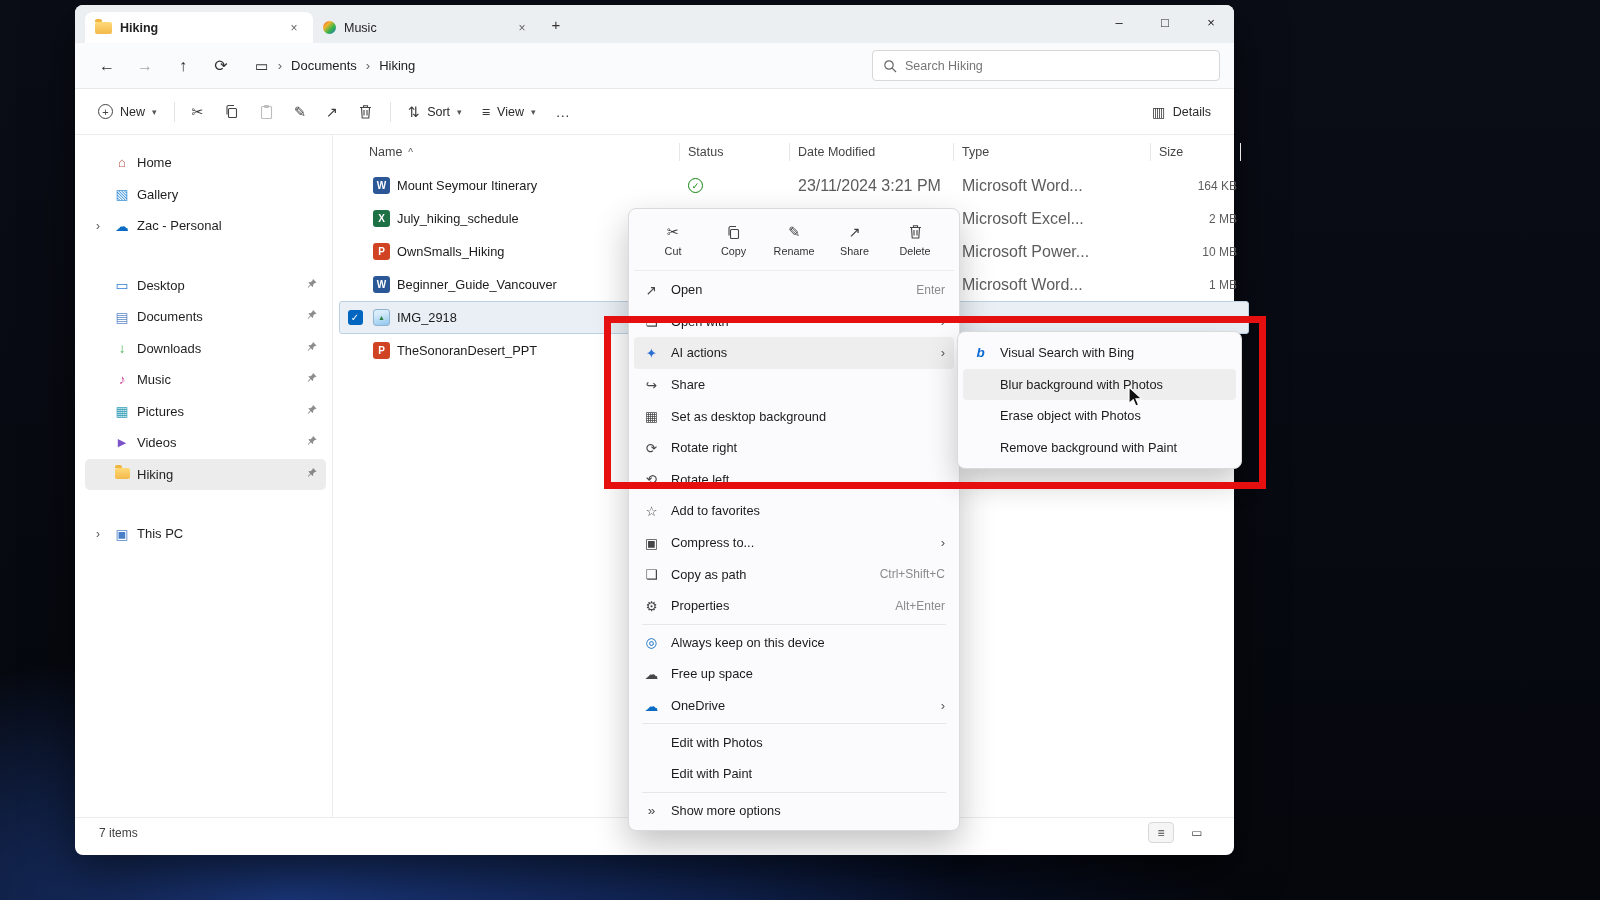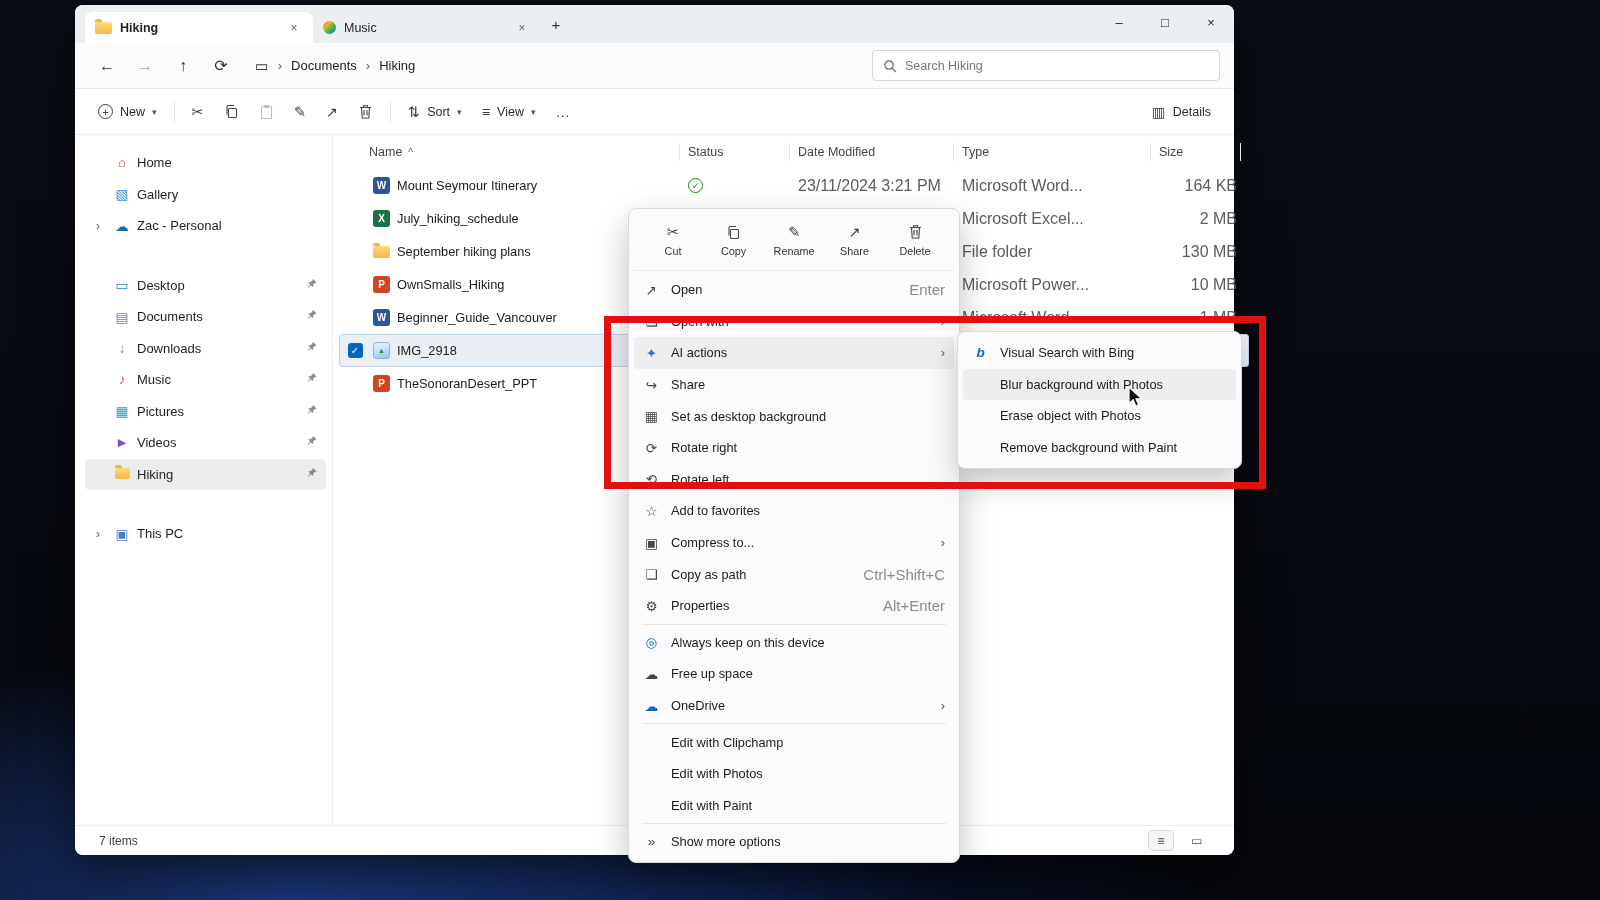--- a/index.html
+++ b/index.html
@@ -51,43 +51,43 @@
   .fhead .hc{padding-left:8px;height:18px;display:flex;align-items:center;gap:6px}
   .fhead .hc+.hc{border-left:1px solid #e7e7e7}
   .fhead .hc.first{padding-left:30px}
   .sortmark{font-size:10px;color:#555}
   .frow{display:grid;grid-template-columns:340px 110px 164px 197px 90px 1fr;height:33px;align-items:center;font-size:12.8px;border:1px solid transparent;border-radius:3px}
   .frow.sel{background:#e9eff5;border-color:#bcd2e4}
   .fname{display:flex;align-items:center;gap:7px;padding-left:4px;color:#1b1b1b}
   .cbslot{width:22px;flex:none;display:flex;align-items:center;justify-content:center}
   .cb{width:15px;height:15px;border-radius:3px;background:#0266c0;color:#fff;font-size:10px;display:flex;align-items:center;justify-content:center}
   .meta{color:#5c5c5c;padding-left:8px;font-size:16px;white-space:nowrap;overflow:hidden}
-  .msize{text-align:right;padding-right:4px;color:#5c5c5c;font-size:16px}
+  .msize{text-align:right;padding-right:4px;color:#5c5c5c;font-size:12px}
   .sync{width:15px;height:15px;border:1.3px solid #128712;border-radius:50%;color:#128712;font-size:9px;display:flex;align-items:center;justify-content:center;margin-left:8px}
   
   .ft{width:17px;height:17px;border-radius:3px;display:flex;align-items:center;justify-content:center;color:#fff;font-weight:700;font-size:10px;flex:none}
   .ft-word{background:#2b5797}.ft-excel{background:#1e7145}.ft-ppt{background:#d04423}
   .ft-img{background:linear-gradient(165deg,#d8ecfa 25%,#8fc7ee);border:1px solid #8fb4d2;color:#2f7d3f;font-size:7px;font-weight:400}
   .icon-folder{position:relative;width:17px;height:12px;background:linear-gradient(#ffd978,#f3b94a);border-radius:2px;display:inline-block;flex:none}
   .icon-folder::before{content:"";position:absolute;top:-3px;left:0;width:7px;height:3px;background:#efb53e;border-radius:2px 2px 0 0}
   
-  .statusbar{position:absolute;left:0;right:0;bottom:0;height:30px;background:#fff;border-top:1px solid #ececec;border-radius:0 0 8px 8px;display:flex;align-items:center;padding:0 24px;font-size:12px;color:#3f3f3f}
+  .statusbar{position:absolute;left:0;right:0;bottom:8px;height:30px;background:#fff;border-top:1px solid #ececec;border-radius:0 0 8px 8px;display:flex;align-items:center;padding:0 24px;font-size:12px;color:#3f3f3f}
   .sb-btns{margin-left:auto;display:flex;gap:10px}
   .sb-btn{width:26px;height:21px;border:1px solid #d8d8d8;border-radius:4px;display:flex;align-items:center;justify-content:center;font-size:12px;color:#444;background:#f5f5f5}
   .sb-btn.plain{border-color:transparent;background:transparent}
   
   .cmenu{position:absolute;left:628px;top:208px;width:332px;background:#fbfbfd;border:1px solid #dadada;border-radius:8px;
     box-shadow:0 14px 34px rgba(0,0,0,.24);z-index:50;padding:4px 5px}
   .qrow{display:flex;justify-content:space-between;padding:2px 12px 5px;border-bottom:1px solid #ececec;margin-bottom:3px}
   .qa{width:54px;height:50px;display:flex;flex-direction:column;align-items:center;justify-content:center;gap:4px;font-size:10.8px;color:#333;border-radius:5px}
   .qa .qico{height:17px;display:flex;align-items:center;justify-content:center;font-size:14.5px;color:#3b3b3b}
   .mi{height:31.6px;display:flex;align-items:center;gap:11px;padding:0 9px;border-radius:4px;font-size:12.8px;color:#1b1b1b}
   .mi.hl{background:#eeeeee}
   .mi-ico{width:17px;text-align:center;color:#464646;font-size:13.5px;flex:none}
-  .mi-short{margin-left:auto;color:#8b8b8b;font-size:15px}
+  .mi-short{margin-left:auto;color:#8b8b8b;font-size:12px}
   .mi-arrow{margin-left:auto;color:#555;font-size:13px}
   .msep{height:1px;background:#e6e6e6;margin:2px 8px}
   .ic-blue{color:#0a6cc4}
   .chip{width:14px;height:14px;border-radius:3px;flex:none}
   .chip-photos{background:linear-gradient(135deg,#e7415a,#f7b32b 35%,#27a348 68%,#1573d6)}
   .chip-paint{border-radius:50%;background:linear-gradient(135deg,#ef4136,#f7b32b 30%,#39b54a 62%,#1b75bc)}
   .chip-copilot{border-radius:50%;background:linear-gradient(135deg,#ffb36b,#ef5ea8 45%,#7b6cf0 75%,#4cc2ff)}
   .chip-clipchamp{border-radius:50%;background:linear-gradient(135deg,#b14bf4,#ee5396 55%,#40c4f4)}
   .chip-bing{background:none;width:15px;color:#0b69d4;font-weight:800;font-style:italic;font-size:13.5px;text-align:center;line-height:14px}
   
@@ -322,32 +322,20 @@
           </div>
         <div></div>
         <div class="meta"></div>
         <div class="meta">Microsoft Excel...</div>
         <div class="msize">2 MB</div>
           <div></div>
       </div>
       <div class="frow">
         <div class="fname">
             <span class="cbslot"></span>
-            <span class="icon-folder"></span>
-            <span>September hiking plans</span>
-          </div>
-        <div></div>
-        <div class="meta"></div>
-        <div class="meta">File folder</div>
-        <div class="msize">130 MB</div>
-          <div></div>
-      </div>
-      <div class="frow">
-        <div class="fname">
-            <span class="cbslot"></span>
             <span class="ft ft-ppt">P</span>
             <span>OwnSmalls_Hiking</span>
           </div>
         <div></div>
         <div class="meta"></div>
         <div class="meta">Microsoft Power...</div>
         <div class="msize">10 MB</div>
           <div></div>
       </div>
       <div class="frow">
@@ -496,24 +484,20 @@
     <span class="mi-ico">☁</span>
     <span>Free up space</span>
   </div>
   <div class="mi">
     <span class="mi-ico ic-blue">☁</span>
     <span>OneDrive</span>
     <span class="mi-arrow">›</span>
   </div>
   <div class="msep"></div>
   <div class="mi">
-    <span class="mi-ico"><span class="chip chip-clipchamp"></span></span>
-    <span>Edit with Clipchamp</span>
-  </div>
-  <div class="mi">
     <span class="mi-ico"><span class="chip chip-photos"></span></span>
     <span>Edit with Photos</span>
   </div>
   <div class="mi">
     <span class="mi-ico"><span class="chip chip-paint"></span></span>
     <span>Edit with Paint</span>
   </div>
   <div class="msep"></div>
   <div class="mi">
     <span class="mi-ico">»</span>

